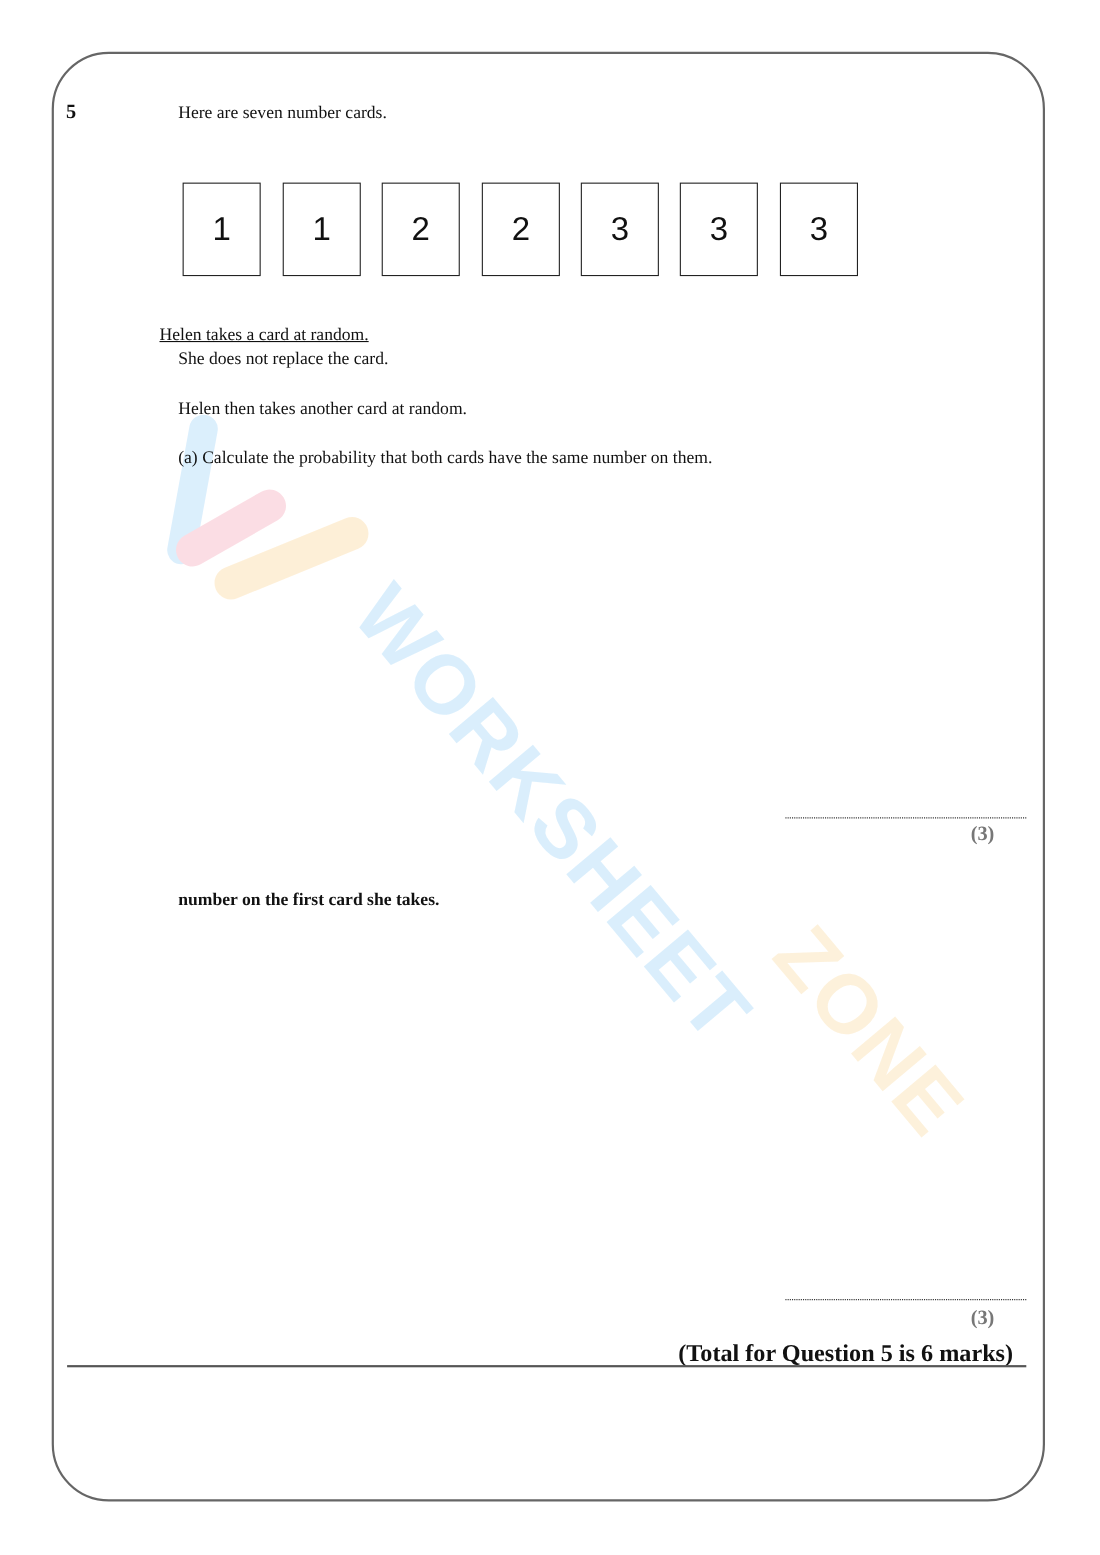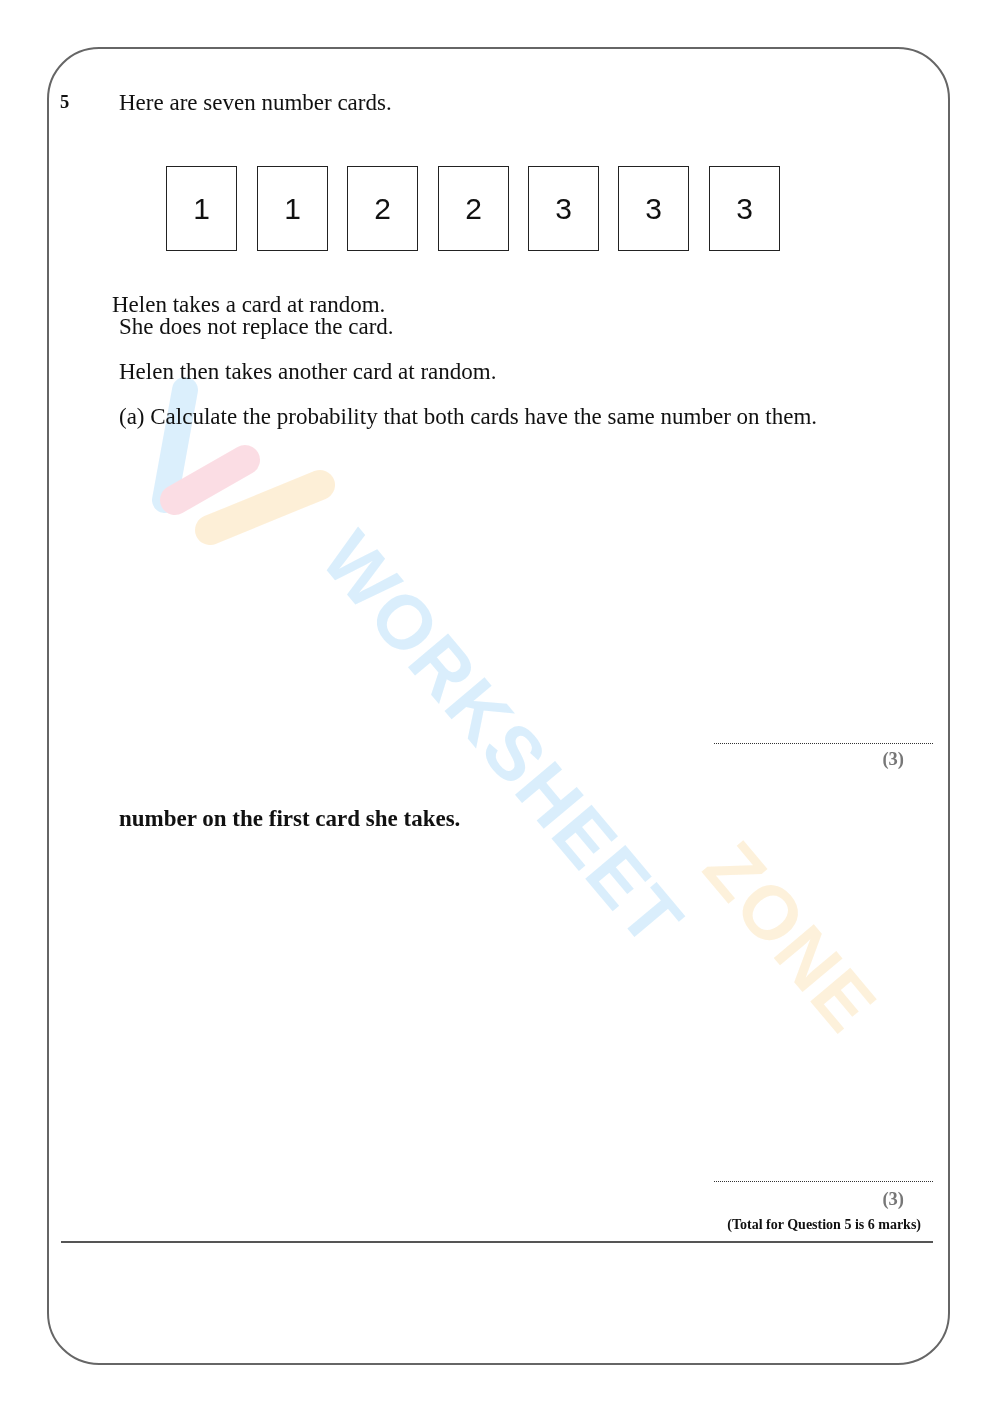--- a/index.html
+++ b/index.html
@@ -6,30 +6,30 @@
     body {
       width: 1000px; height: 1414px; background: #ffffff; position: relative; overflow: hidden;
       font-family: "Liberation Serif", "DejaVu Serif", serif; color: #111;
     }
     .frame {
       position: absolute; left: 47px; top: 47px; width: 903px; height: 1318px;
       border: 2px solid #666; border-radius: 52px; box-sizing: border-box;
     }
     .watermark { position: absolute; left: 0; top: 0; width: 1000px; height: 1414px; pointer-events: none; z-index: 0; }
     .content { position: absolute; left: 0; top: 0; width: 1000px; height: 1414px; z-index: 1; }
-    .txt { position: absolute; font-size: 23px; line-height: 22px; white-space: nowrap; }
+    .txt { position: absolute; font-size: 16px; line-height: 22px; white-space: nowrap; margin-left: 43px; }
     .qnum { position: absolute; left: 60px; top: 92px; font-size: 18.5px; font-weight: bold; }
     .card {
       position: absolute; top: 166px; width: 71px; height: 85px; border: 1.5px solid #222; box-sizing: border-box;
       display: flex; align-items: center; justify-content: center;
       font-family: "Liberation Sans", "DejaVu Sans", sans-serif; font-size: 30px;
     }
     .dots { position: absolute; height: 0; border-top: 1.5px dotted #333; }
     .marks { position: absolute; font-size: 18.5px; font-weight: bold; color: #777; text-align: right; }
-    .total { position: absolute; right: 79px; top: 1217px; font-size: 14px; font-weight: bold; white-space: nowrap; }
+    .total { position: absolute; right: 79px; top: 1217px; font-size: 22px; font-weight: bold; white-space: nowrap; }
     .rule { position: absolute; left: 61px; width: 872px; top: 1241px; height: 0; border-top: 2px solid #555; }
   </style>
 </head>
 <body>
 
 <div class="frame"></div>
 
 <svg class="watermark" viewBox="0 0 1000 1414" xmlns="http://www.w3.org/2000/svg">
   <g opacity="0.55">
     <line x1="185" y1="390" x2="165" y2="500" stroke="#bfe2fb" stroke-width="26" stroke-linecap="round"></line>
@@ -47,21 +47,21 @@
   <div>
     <div class="card" style="left:166px;">1</div>
     <div class="card" style="left:257px;">1</div>
     <div class="card" style="left:347px;">2</div>
     <div class="card" style="left:438px;">2</div>
     <div class="card" style="left:528px;">3</div>
     <div class="card" style="left:618px;">3</div>
     <div class="card" style="left:709px;">3</div>
   </div>
 
-  <div class="txt" style="left:112px; top:294px;">Helen takes a card at random.</div>
+  <div class="txt" style="left:102px; top:294px;text-decoration:underline;">Helen takes a card at random.</div>
   <div class="txt" style="left:119px; top:316px;text-align:center;">She does not replace the card.</div>
   <div class="txt" style="left:119px; top:406px;">(a)  Calculate the probability that both cards have the same number on them.</div>
 
   <div class="txt" style="left:119px; top:361px;">Helen then takes another card at random.</div>
   <div class="dots" style="left:714px; width:219px; top:743px;"></div>
   <div class="marks" style="left:860px; width:44px; top:749px;">(3)</div>
 
   <div class="txt" style="left:119px; top:808px;font-weight:bold;">number on the first card she takes.</div>
   <div class="dots" style="left:714px; width:219px; top:1181px;"></div>
   <div class="marks" style="left:860px; width:44px; top:1189px;">(3)</div>

